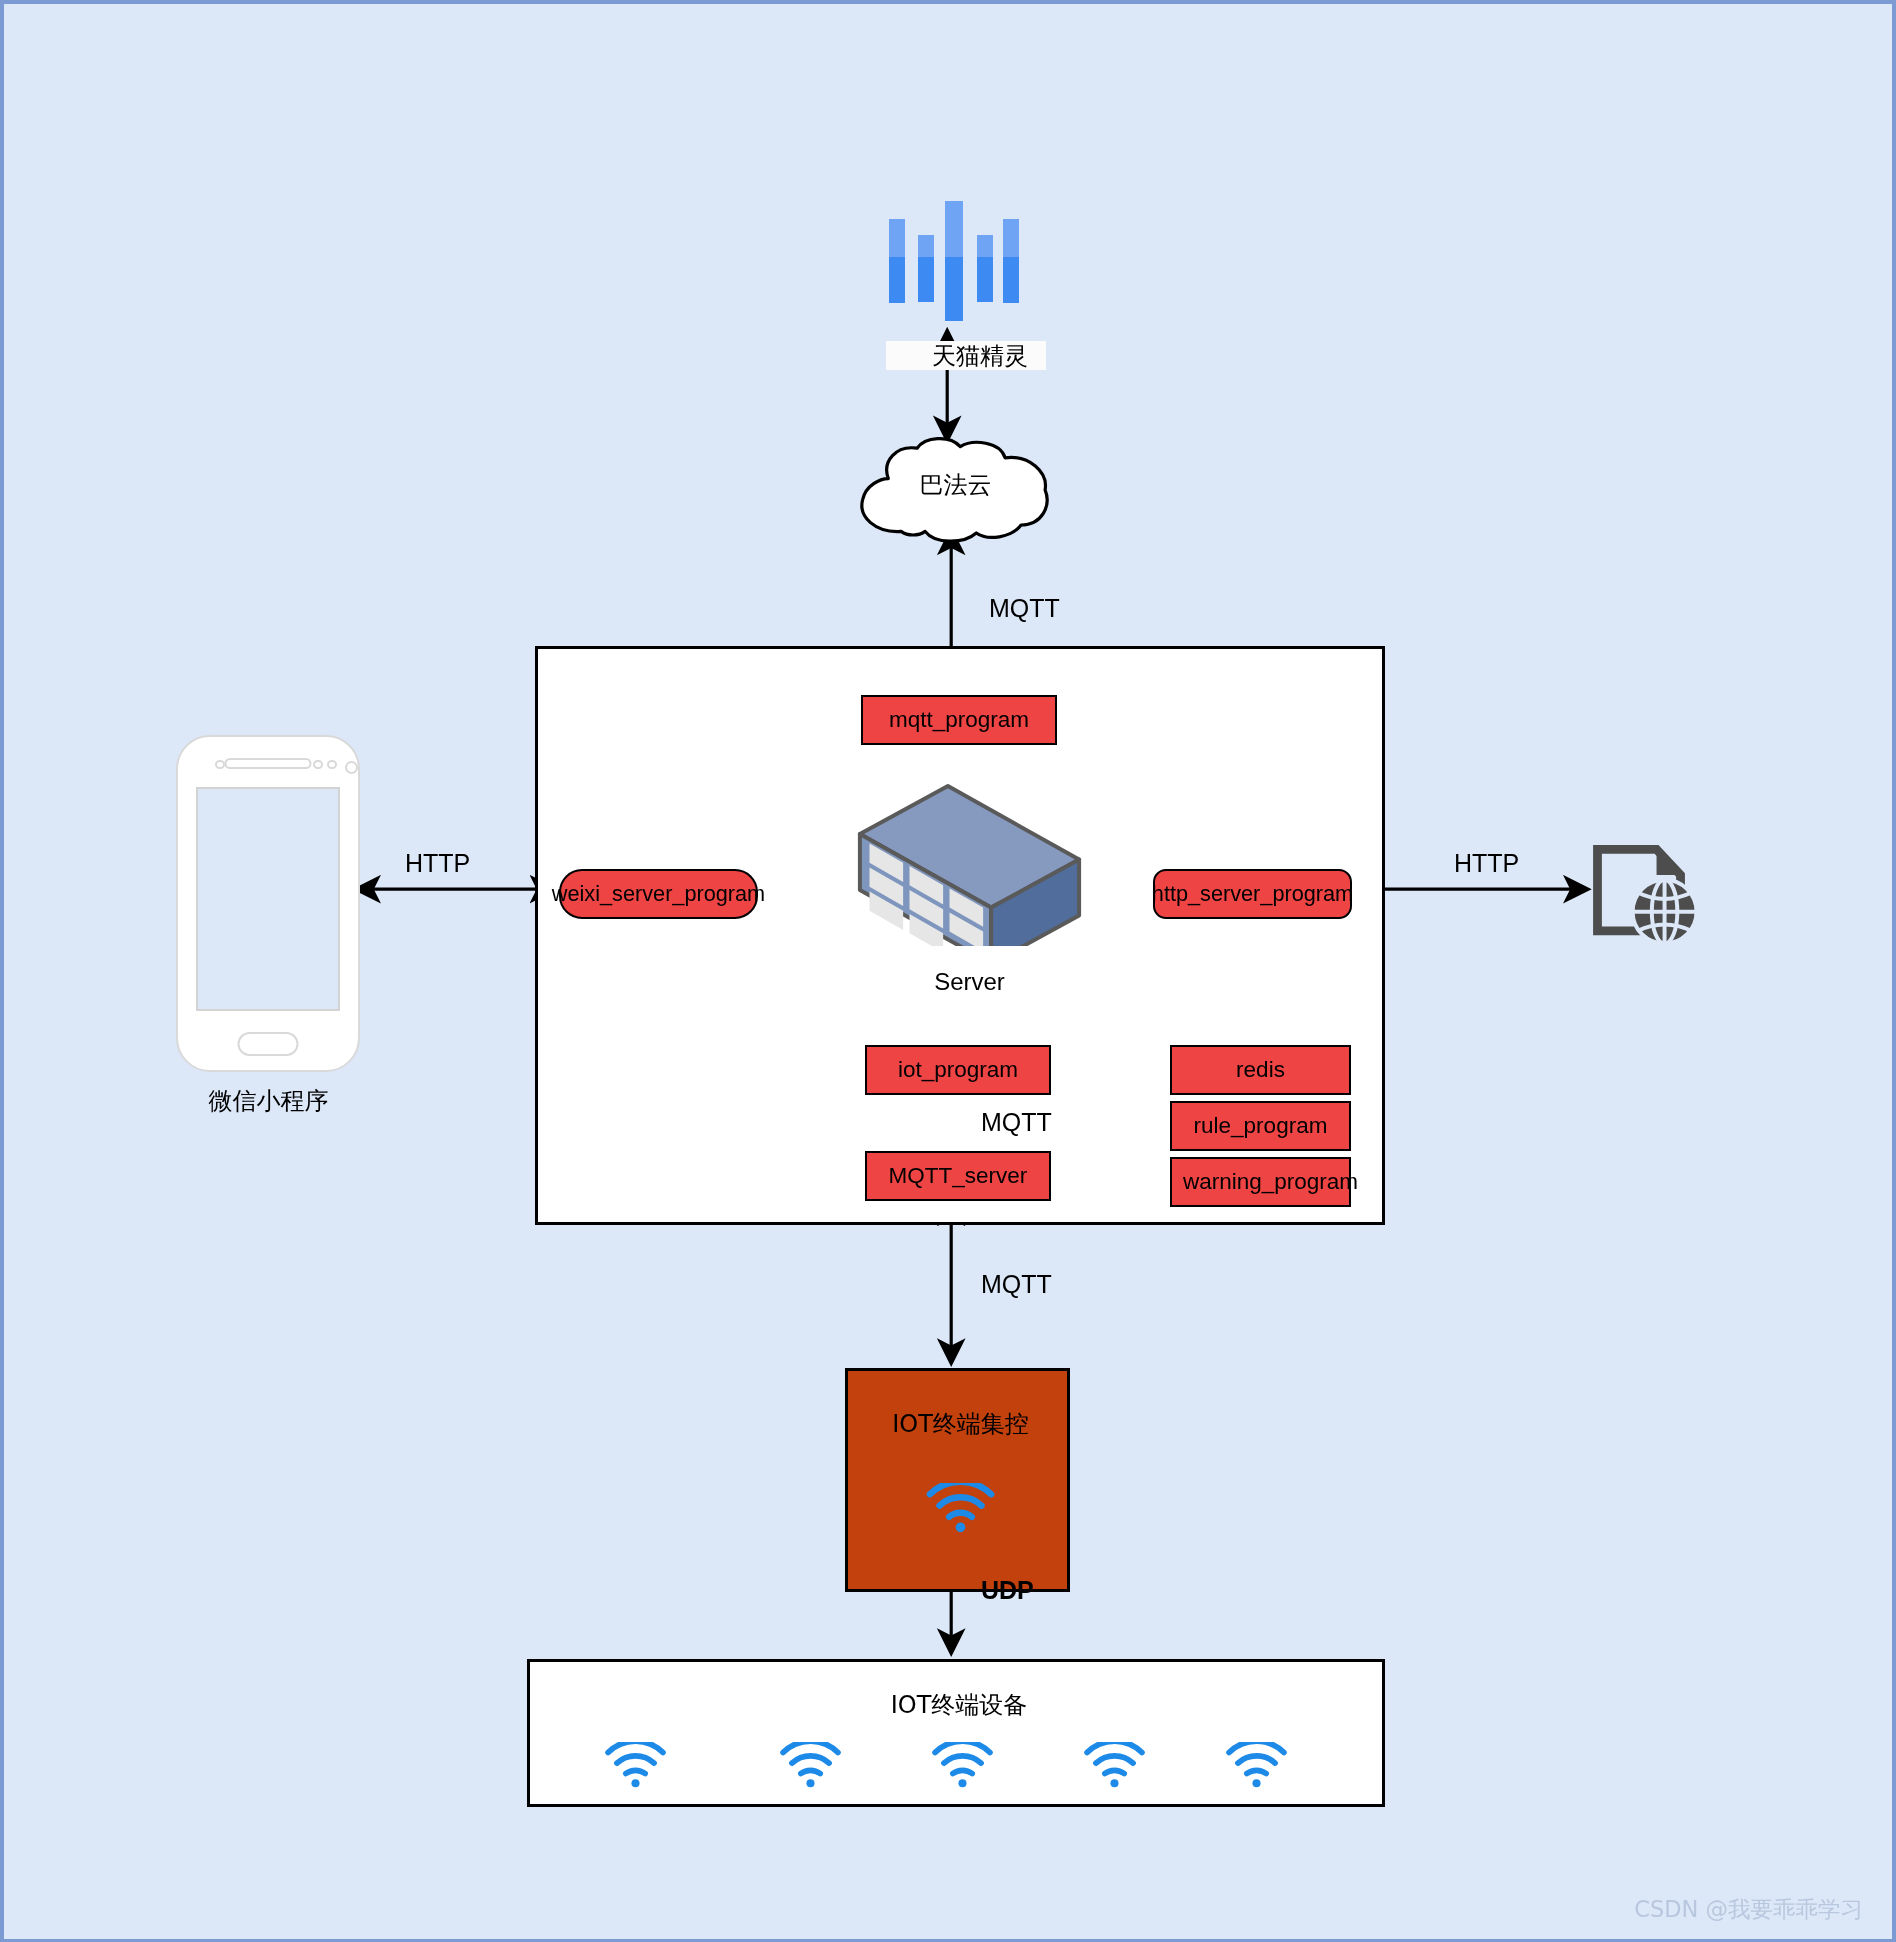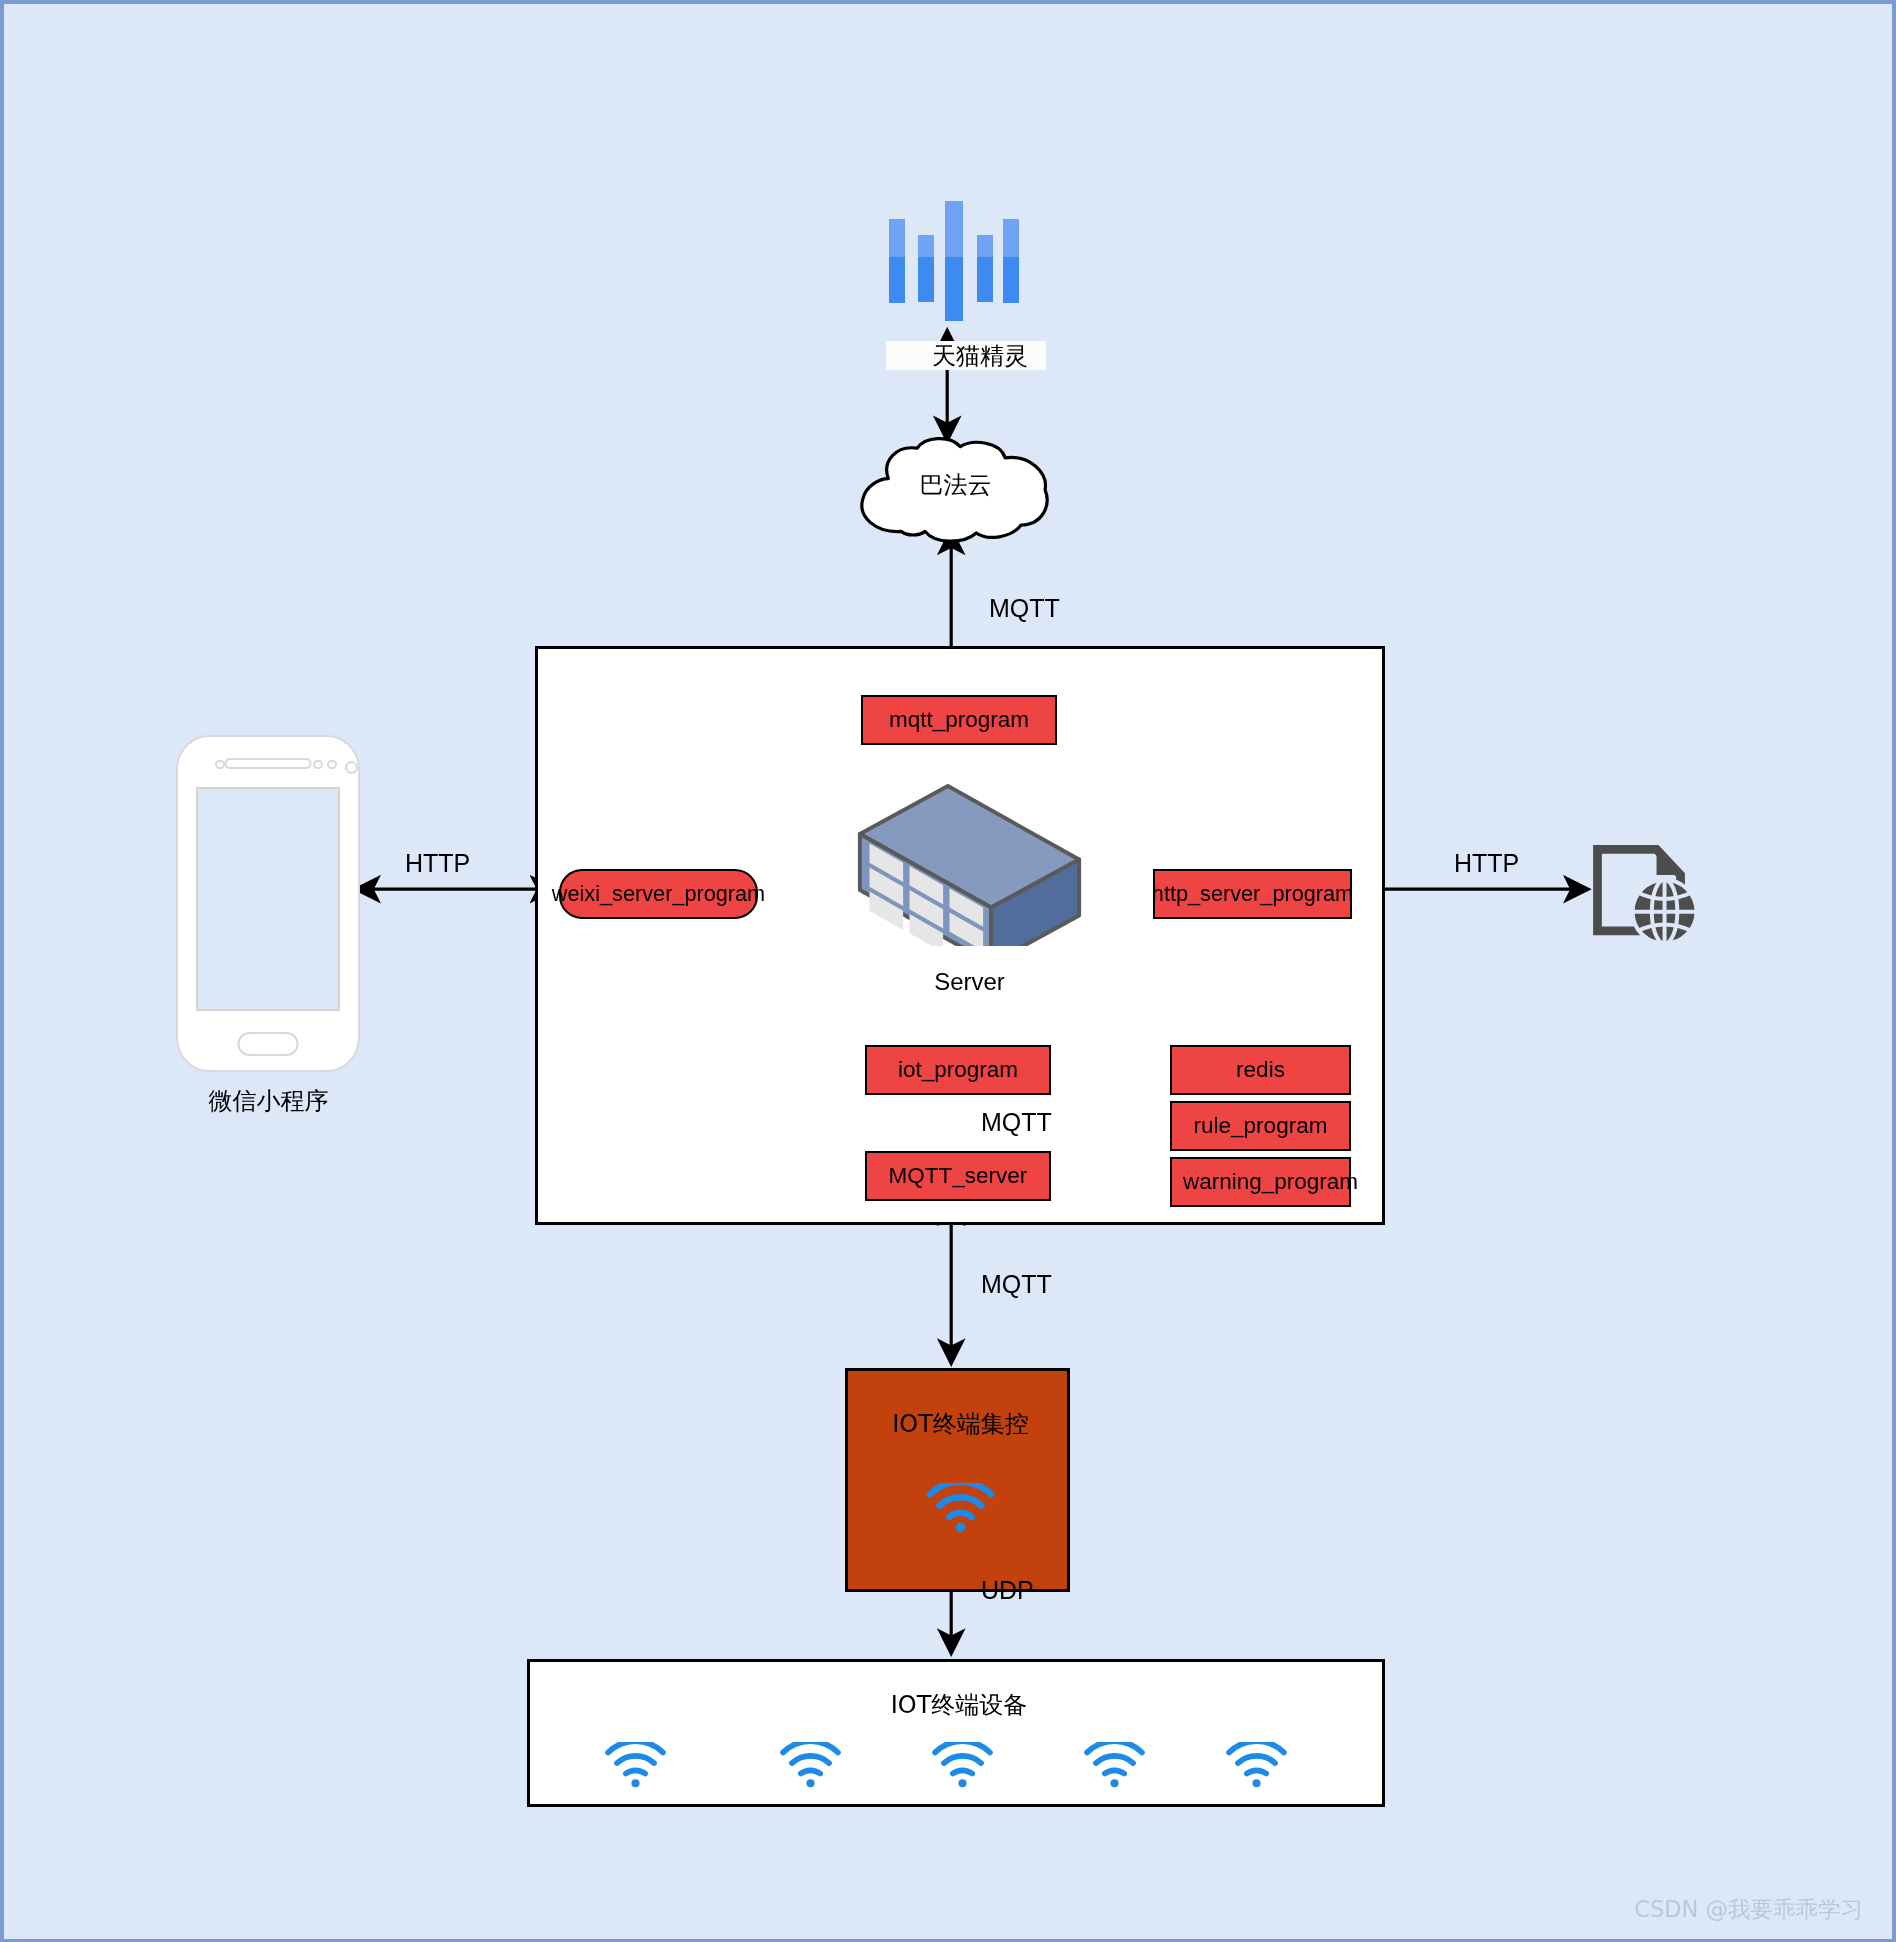--- a/index.html
+++ b/index.html
@@ -143,21 +143,21 @@
         <polygon points="120,178 162,202 162,226 120,202"></polygon>
       </g>
     </svg>
   </div>
   <div class="plain-label" style="left:849px;top:962px;width:233px;height:32px;">Server</div>
 
   <div class="node box" style="left:555px;top:865px;width:199px;height:50px;font-size:21.7px;border-radius:23px;">
     <span>weixi_server_program</span>
   </div>
 
-  <div class="node box" style="left:1149px;top:865px;width:199px;height:50px;font-size:21.7px;">
+  <div class="node box" style="left:1149px;top:865px;width:199px;height:50px;font-size:21.7px;border-radius:13px;">
     <span>http_server_program</span>
   </div>
 
   <div class="node box" style="left:861px;top:1041px;width:186px;height:50px;">
     <span>iot_program</span>
   </div>
 
   <div class="node box" style="left:861px;top:1147px;width:186px;height:50px;">
     <span>MQTT_server</span>
   </div>
@@ -218,21 +218,21 @@
         <g fill="none" stroke="#1e8ae8" stroke-width="8" stroke-linecap="round">
           <path d="M6,14 A54,54 0 0 1 82,14"></path>
           <path d="M18,28 A38,38 0 0 1 70,28"></path>
           <path d="M30,42 A22,22 0 0 1 58,42"></path>
         </g>
         <circle cx="44" cy="55" r="6" fill="#1e8ae8"></circle>
       </svg>
     </div>
   </div>
 
-  <div class="edge-label" style="left:977px;top:1572px;">UDP</div>
+  <div class="edge-label" style="left:977px;top:1572px;font-weight:bold;">UDP</div>
 
   <div class="node" style="left:523px;top:1655px;width:858px;height:148px;background:#ffffff;border:3.2px solid #000;">
     <div class="plain-label cn" style="left:0;top:27px;width:858px;height:32px;text-align:right;">IOT终端设备</div>
 
     <div class="wifi-wrap" style="left:74px;top:80px;width:63px;height:47px;">
       <svg viewBox="0 0 78 58" width="63" height="47">
         <g fill="none" stroke="#1e8ae8" stroke-width="7" stroke-linecap="round">
           <path d="M5,13 A48,48 0 0 1 73,13"></path>
           <path d="M16,26 A34,34 0 0 1 62,26"></path>
           <path d="M27,39 A20,20 0 0 1 51,39"></path>

